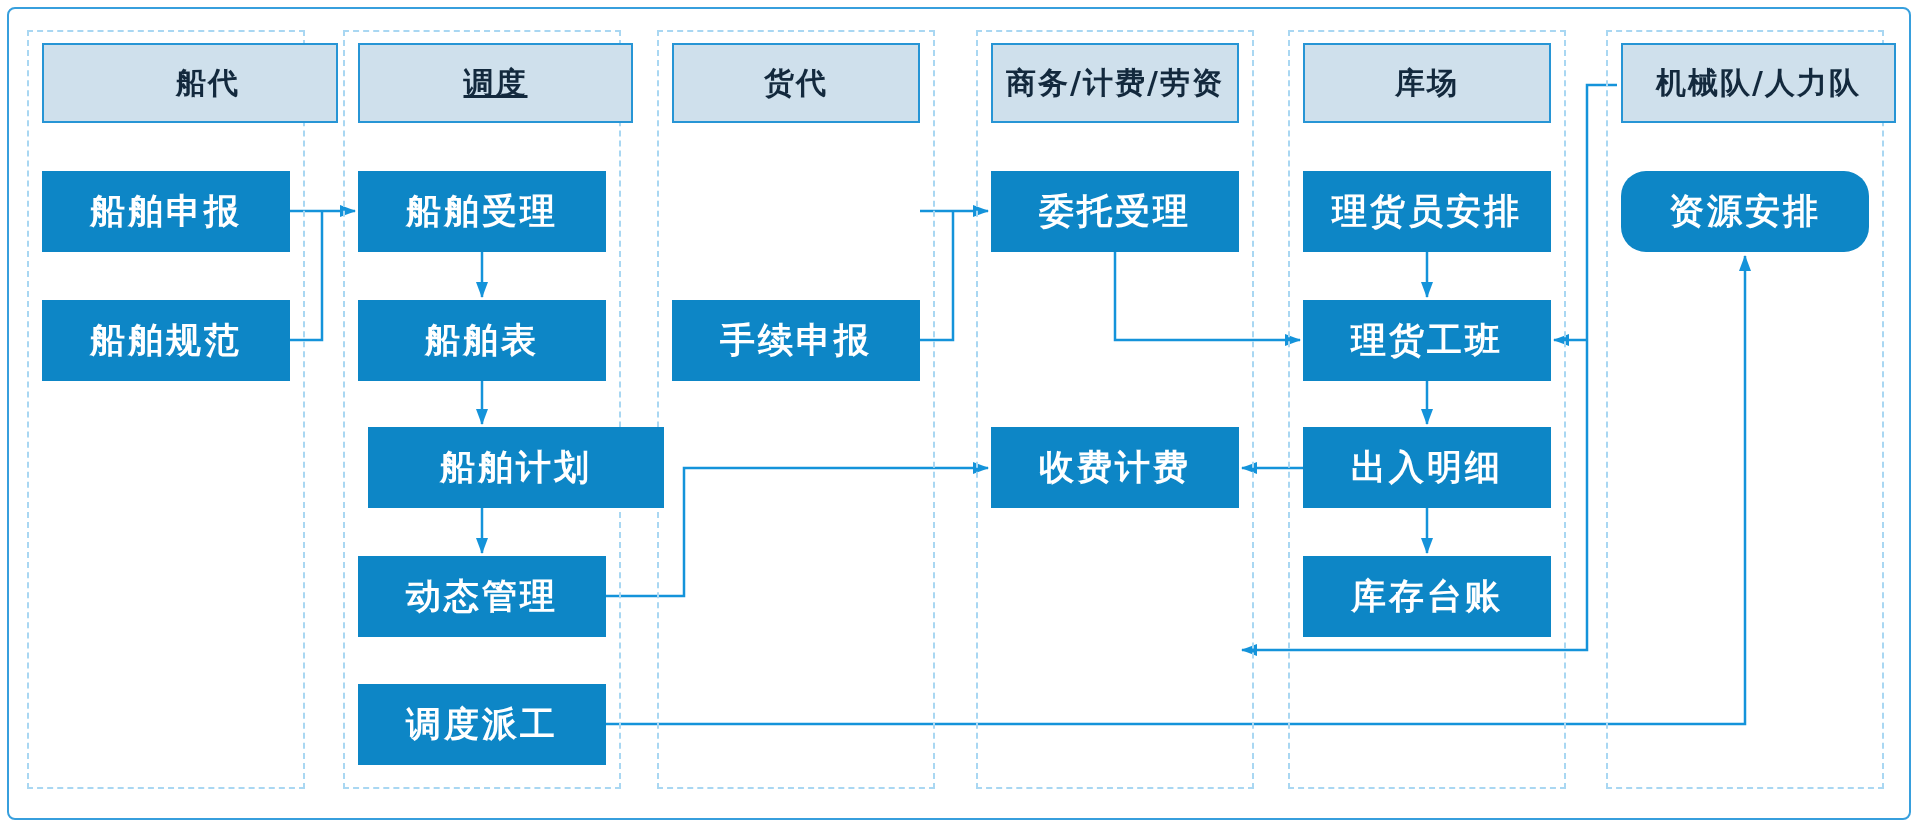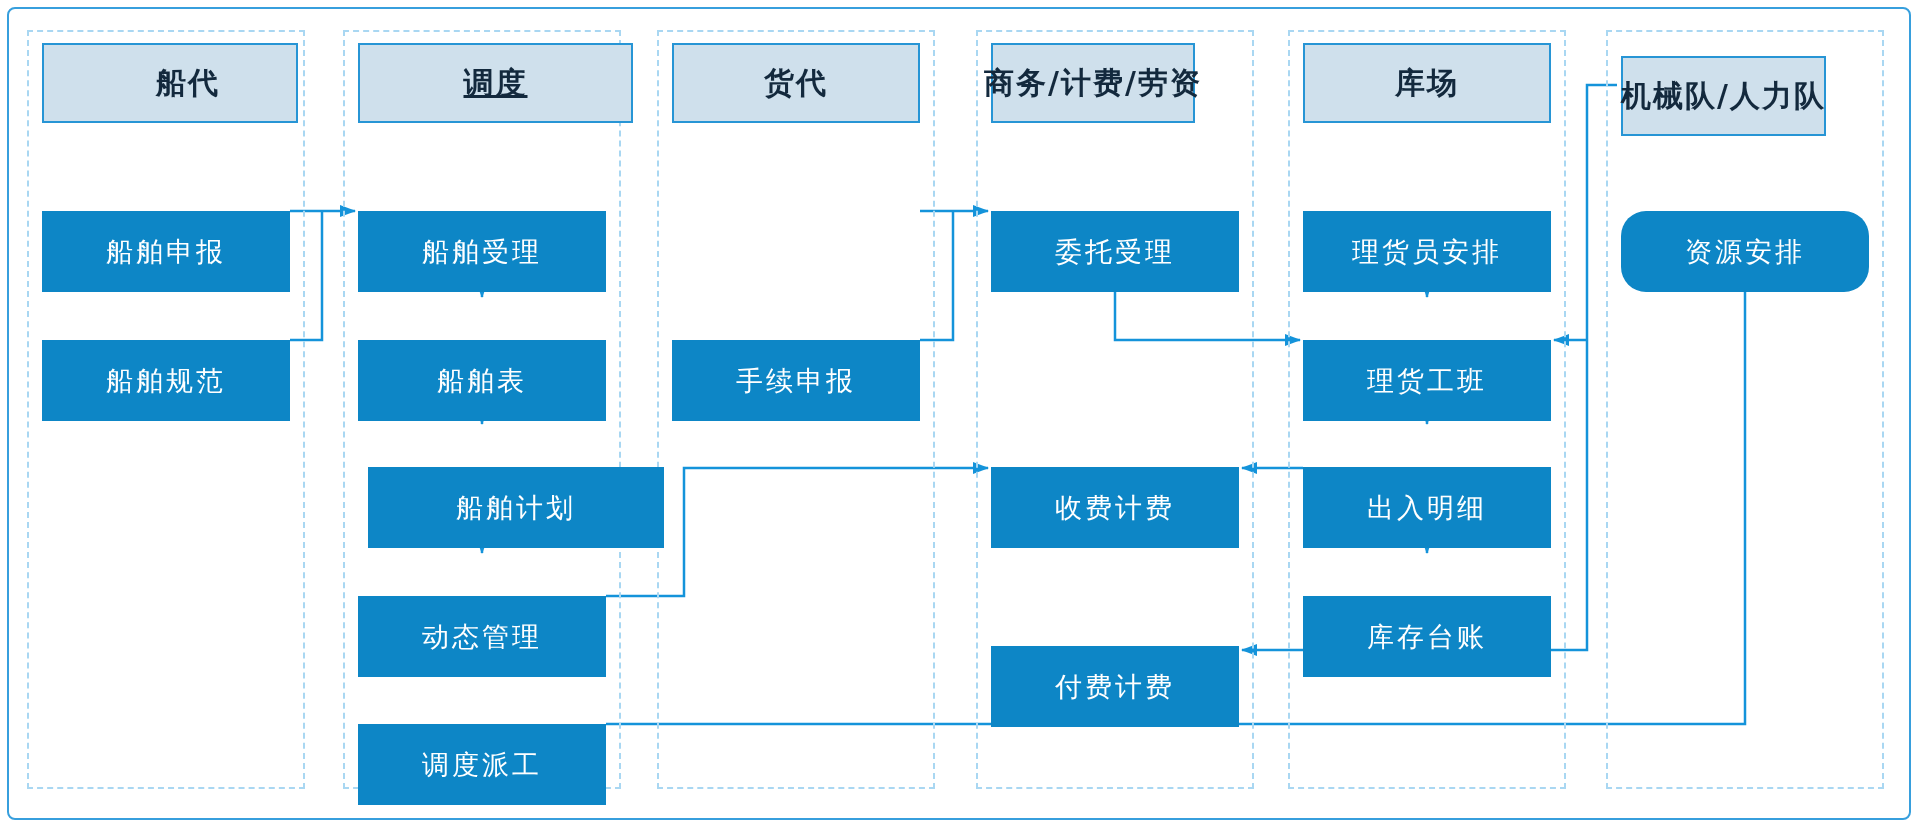--- a/index.html
+++ b/index.html
@@ -11,22 +11,22 @@
   body{width:1920px;height:830px;overflow:hidden;
        font-family:"DejaVu Sans","Liberation Sans",sans-serif;}
   #stage{position:relative;width:1920px;height:830px;background:var(--background);}
   .frame{position:absolute;border:2px solid var(--frame);border-radius:8px;box-sizing:border-box;}
   .lane{position:absolute;border:2px dashed var(--lane-dash);box-sizing:border-box;}
   .lane-header{position:absolute;background:var(--header-fill);
        border:2px solid var(--header-border);box-sizing:border-box;
        color:var(--header-text);font-size:30px;font-weight:bold;letter-spacing:2px;
        display:flex;align-items:center;justify-content:center;white-space:nowrap;}
   .node{position:absolute;background:var(--node-fill);color:var(--node-text);
-       font-size:27px;letter-spacing:3px;font-weight:400;
-       display:flex;align-items:center;justify-content:center;white-space:nowrap;margin-top:40px;}
+       font-size:35px;letter-spacing:3px;font-weight:700;
+       display:flex;align-items:center;justify-content:center;white-space:nowrap;}
   svg.edges{position:absolute;left:0;top:0;width:1920px;height:830px;pointer-events:none;}
   svg.edges polyline{fill:none;stroke:var(--edge);stroke-width:2.5px;}
 </style>
 </head>
 <body>
 
 <div id="stage">
   <div class="frame" style="left: 7px; top: 7px; width: 1904px; height: 813px;"></div>
   <svg class="edges" xmlns="http://www.w3.org/2000/svg" viewBox="0 0 1920 830">
       <defs>
@@ -45,40 +45,39 @@
       <polyline points="920,340 953,340 953,211"></polyline>
       <polyline points="1115,252 1115,340 1300,340" marker-end="url(#arrow)"></polyline>
       <polyline points="1427,252 1427,297" marker-end="url(#arrow)"></polyline>
       <polyline points="1427,381 1427,424" marker-end="url(#arrow)"></polyline>
       <polyline points="1427,508 1427,553" marker-end="url(#arrow)"></polyline>
       <polyline points="1303,468 1242,468" marker-end="url(#arrow)"></polyline>
       <polyline points="1617,85 1587,85 1587,650 1242,650" marker-end="url(#arrow)"></polyline>
       <polyline points="1587,340 1554,340" marker-end="url(#arrow)"></polyline>
     </svg>
 <div class="lane" style="left: 27px; top: 30px; width: 278px; height: 759px;"></div>
-    <div class="lane-header" style="left: 42px; top: 43px; width: 256px; height: 80px; padding-left: 36px;">船代</div>
+    <div class="lane-header" style="left: 42px; top: 43px; width: 296px; height: 80px; padding-left: 36px;">船代</div>
     <div class="lane" style="left: 343px; top: 30px; width: 278px; height: 759px;"></div>
     <div class="lane-header" style="left: 358px; top: 43px; width: 275px; height: 80px; text-decoration: underline;">调度</div>
     <div class="lane" style="left: 657px; top: 30px; width: 278px; height: 759px;"></div>
     <div class="lane-header" style="left: 672px; top: 43px; width: 248px; height: 80px;">货代</div>
     <div class="lane" style="left: 976px; top: 30px; width: 278px; height: 759px;"></div>
-    <div class="lane-header" style="left: 991px; top: 43px; width: 204px; height: 80px;">商务/计费/劳资</div>
+    <div class="lane-header" style="left: 991px; top: 43px; width: 248px; height: 80px;">商务/计费/劳资</div>
     <div class="lane" style="left: 1288px; top: 30px; width: 278px; height: 759px;"></div>
     <div class="lane-header" style="left: 1303px; top: 43px; width: 248px; height: 80px;">库场</div>
     <div class="lane" style="left: 1606px; top: 30px; width: 278px; height: 759px;"></div>
-    <div class="lane-header" style="left: 1621px; top: 56px; width: 205px; height: 80px;">机械队/人力队</div>
+    <div class="lane-header" style="left: 1621px; top: 43px; width: 275px; height: 80px;">机械队/人力队</div>
     <div class="node" style="left: 42px; top: 171px; width: 248px; height: 81px;">船舶申报</div>
     <div class="node" style="left: 42px; top: 300px; width: 248px; height: 81px;">船舶规范</div>
     <div class="node" style="left: 358px; top: 171px; width: 248px; height: 81px;">船舶受理</div>
     <div class="node" style="left: 358px; top: 300px; width: 248px; height: 81px;">船舶表</div>
     <div class="node" style="left: 368px; top: 427px; width: 296px; height: 81px;">船舶计划</div>
     <div class="node" style="left: 358px; top: 556px; width: 248px; height: 81px;">动态管理</div>
     <div class="node" style="left: 358px; top: 684px; width: 248px; height: 81px;">调度派工</div>
     <div class="node" style="left: 672px; top: 300px; width: 248px; height: 81px;">手续申报</div>
     <div class="node" style="left: 991px; top: 171px; width: 248px; height: 81px;">委托受理</div>
     <div class="node" style="left: 991px; top: 427px; width: 248px; height: 81px;">收费计费</div>
-    <div class="node" style="left: 991px; top: 606px; width: 248px; height: 81px;">付费计费</div>
     <div class="node" style="left: 1303px; top: 171px; width: 248px; height: 81px;">理货员安排</div>
     <div class="node" style="left: 1303px; top: 300px; width: 248px; height: 81px;">理货工班</div>
     <div class="node" style="left: 1303px; top: 556px; width: 248px; height: 81px;">库存台账</div>
     <div class="node" style="left: 1303px; top: 427px; width: 248px; height: 81px;">出入明细</div>
     <div class="node" style="left: 1621px; top: 171px; width: 248px; height: 81px; border-radius: 25px;">资源安排</div>
   </div>
 
 </body></html>

